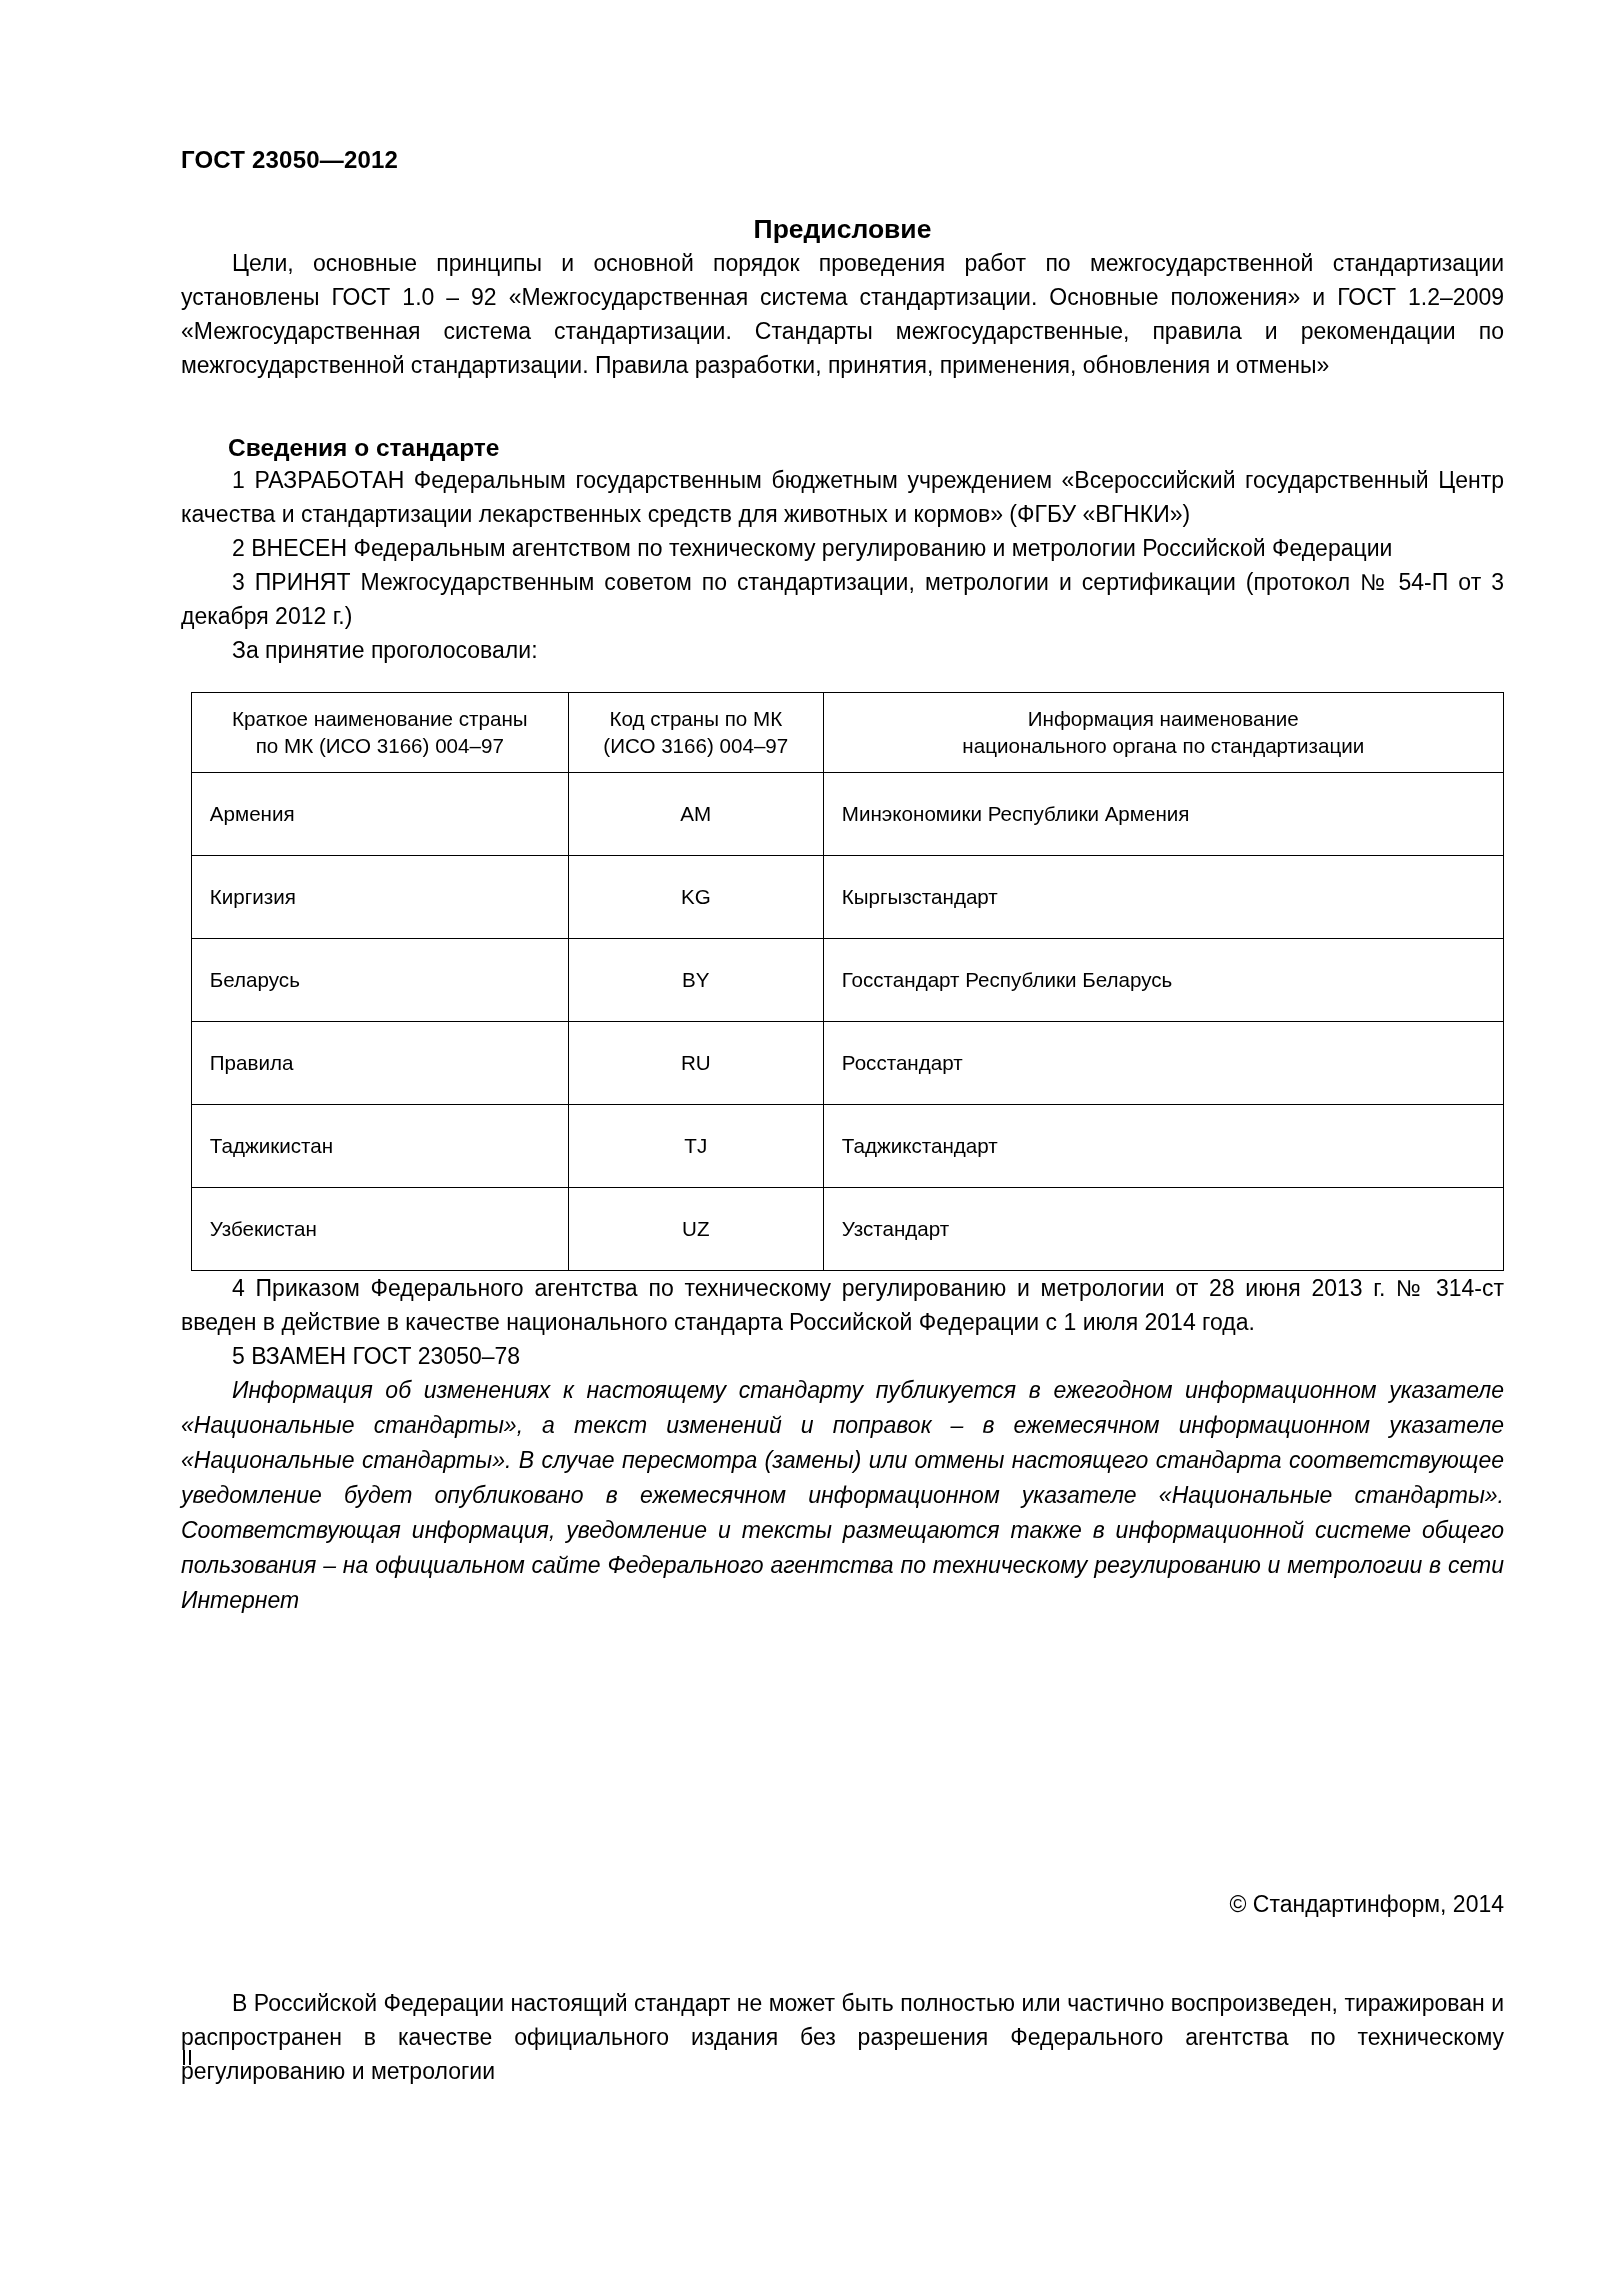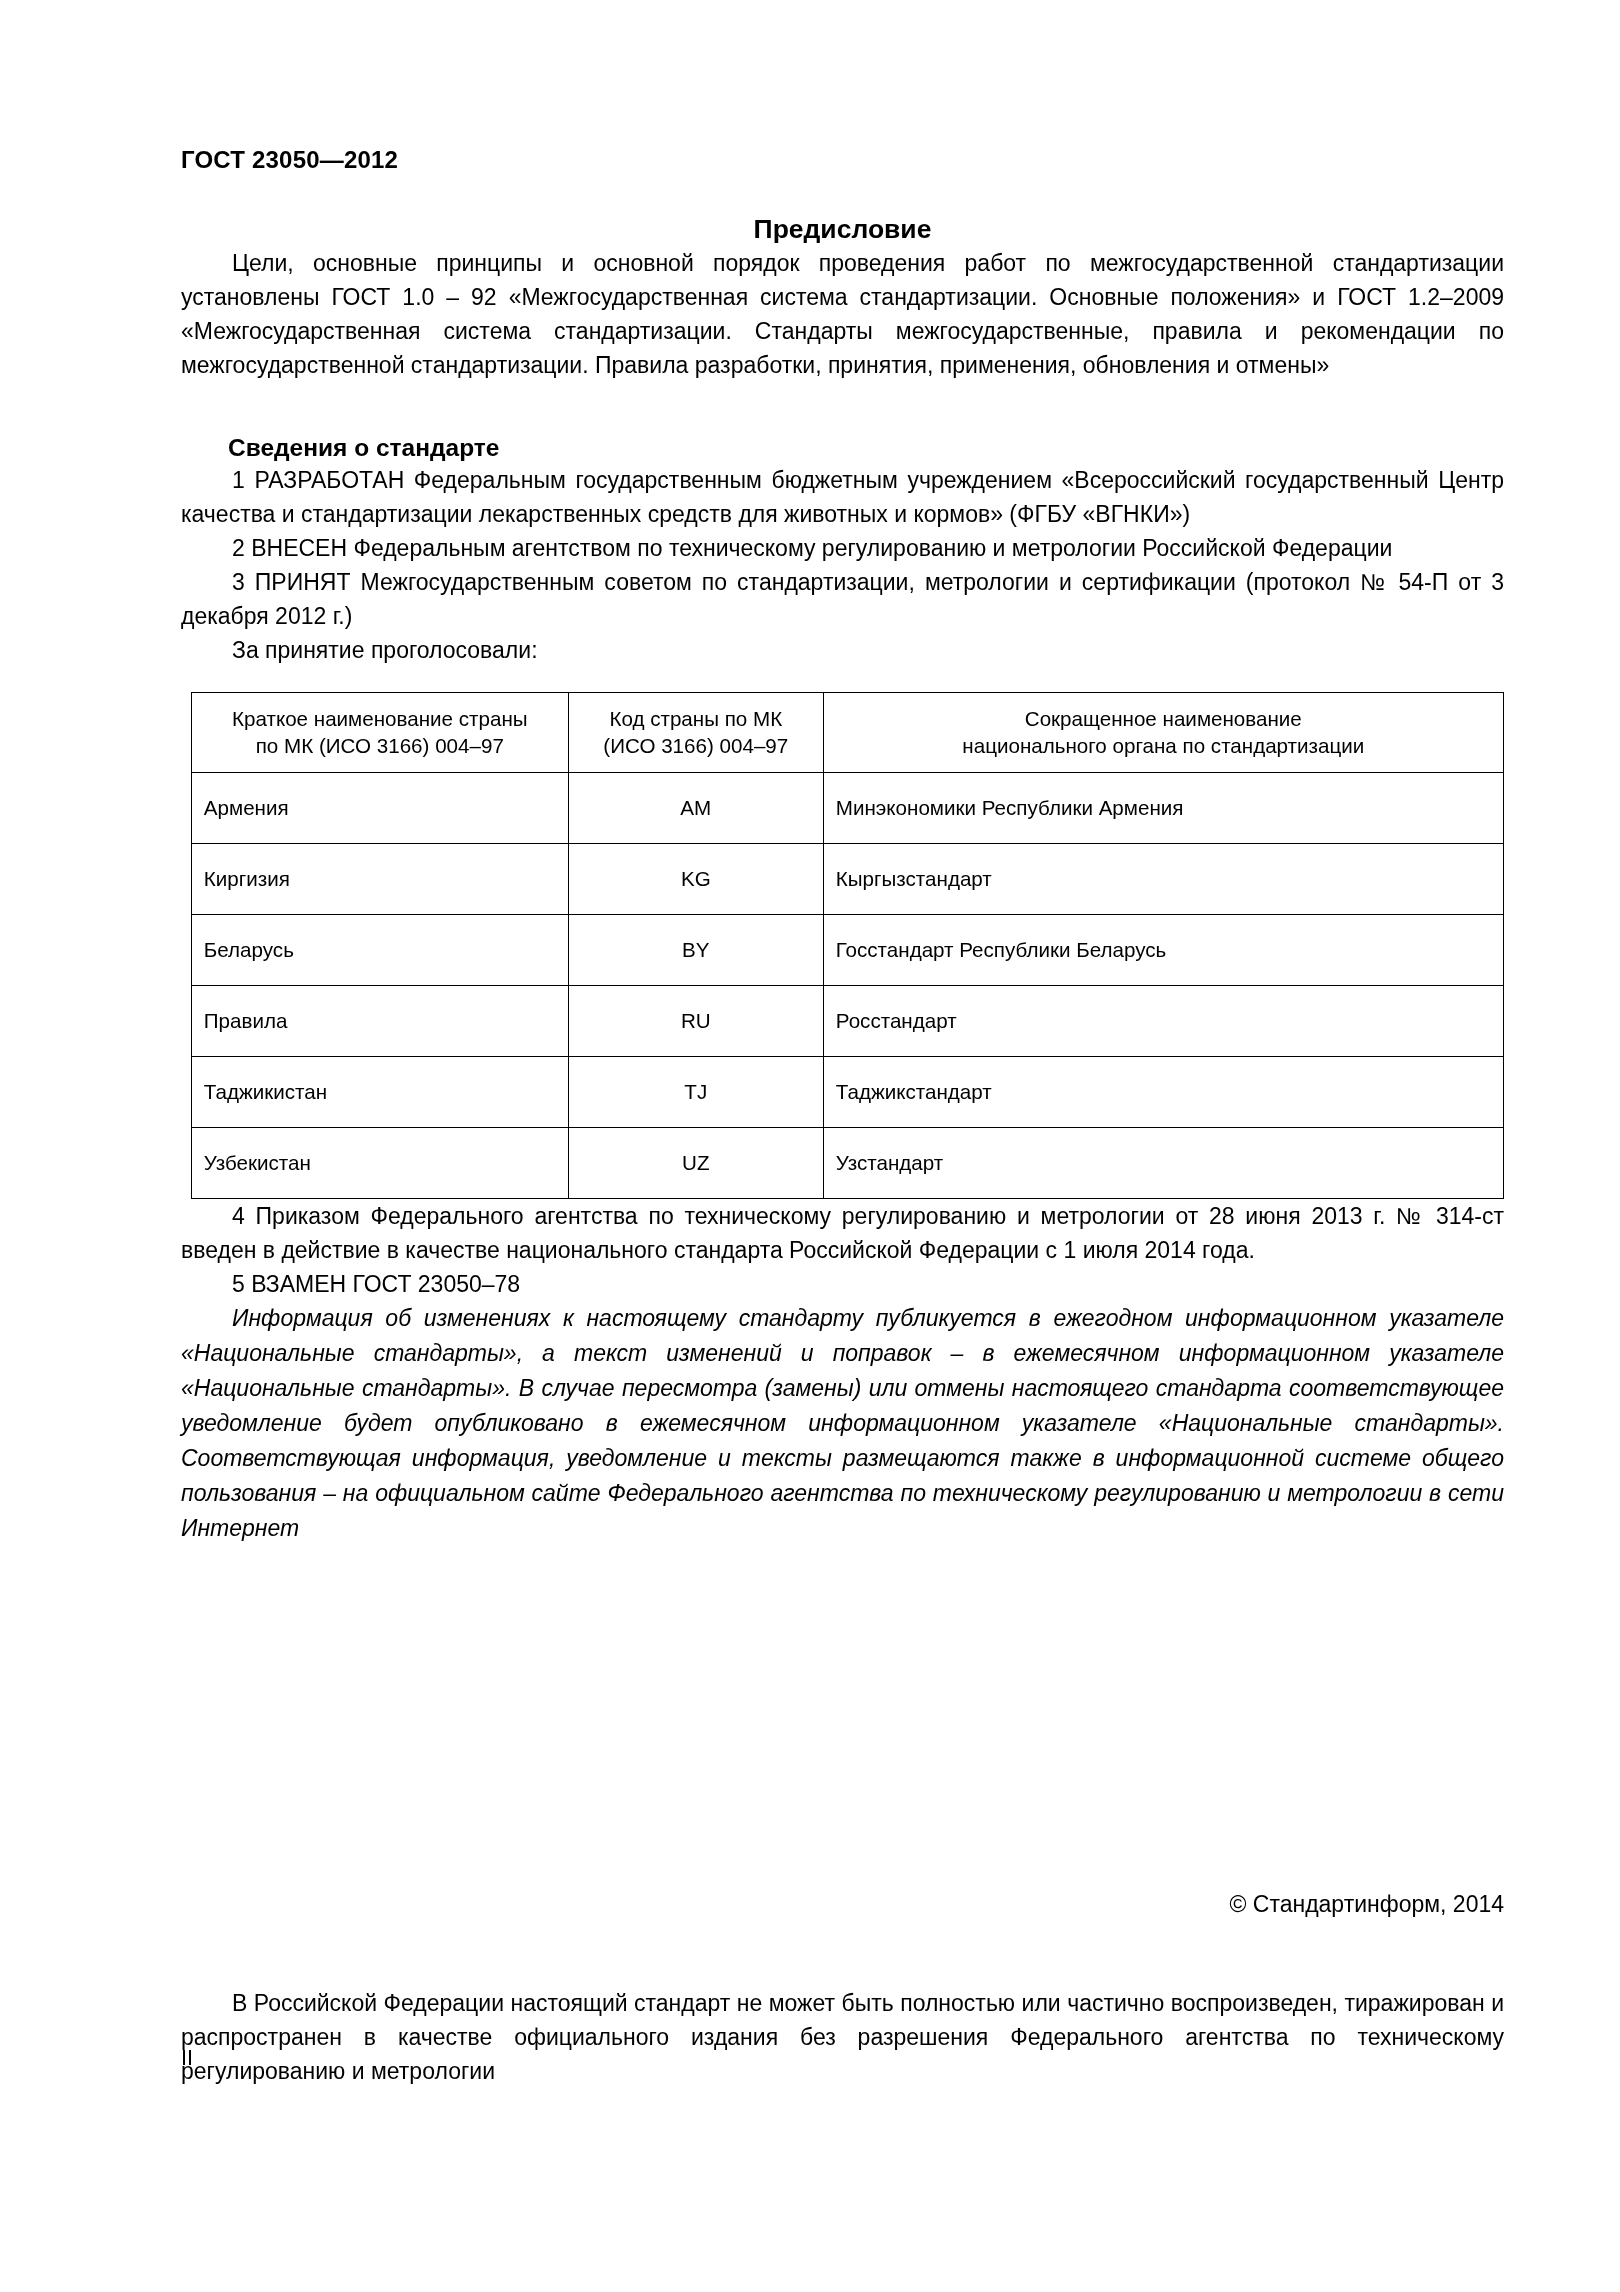--- a/index.html
+++ b/index.html
@@ -84,21 +84,21 @@
   }
   table.vote-table {
     border-collapse: collapse;
     width: 100%;
     table-layout: fixed;
     font-size: 20.6px;
   }
   table.vote-table td,
   table.vote-table th {
     border: 1.6px solid #000000;
-    padding: 12px;
+    padding: 18px;
     font-weight: normal;
     vertical-align: middle;
   }
   table.vote-table thead th {
     text-align: center;
     height: 67px;
     line-height: 27.4px;
     padding: 5.9px 3.9px;
   }
   table.vote-table tbody td {
@@ -181,21 +181,21 @@
           <tr>
             <th>
               <span class="hdr-line">Краткое наименование страны</span>
               <span class="hdr-line">по МК (ИСО 3166) 004–97</span>
             </th>
             <th>
               <span class="hdr-line">Код страны по МК</span>
               <span class="hdr-line">(ИСО 3166) 004–97</span>
             </th>
             <th>
-              <span class="hdr-line">Сокращенное наименование</span>
+              <span class="hdr-line">Информация наименование</span>
               <span class="hdr-line">национального органа по стандартизации</span>
             </th>
           </tr>
         </thead>
         <tbody>
           <tr>
             <td class="cell-country">Армения</td>
             <td class="cell-code">AM</td>
             <td class="cell-body">Минэкономики Республики Армения</td>
           </tr>

